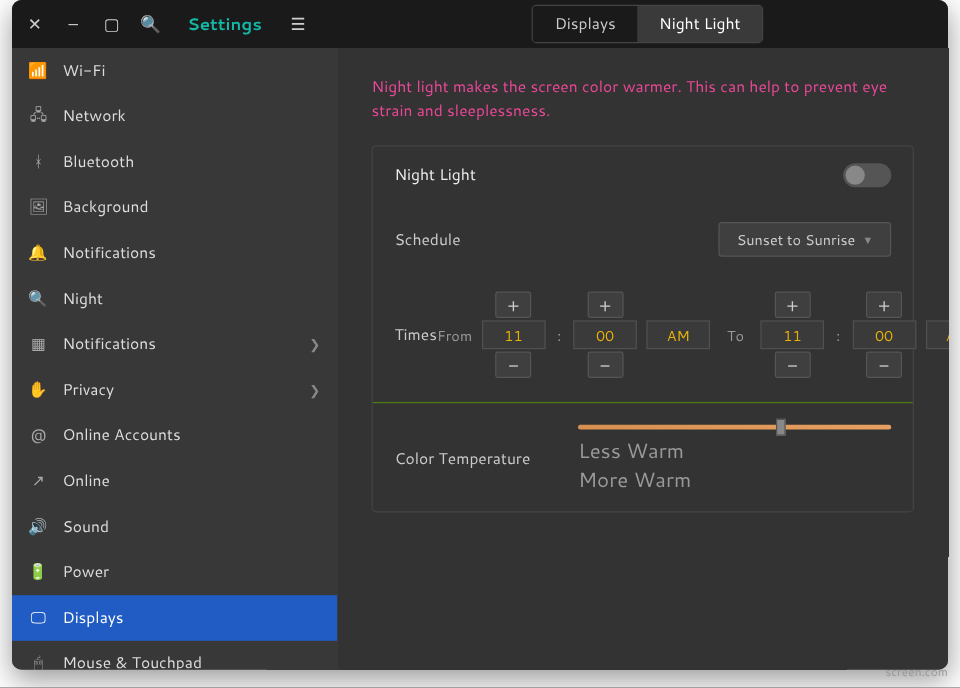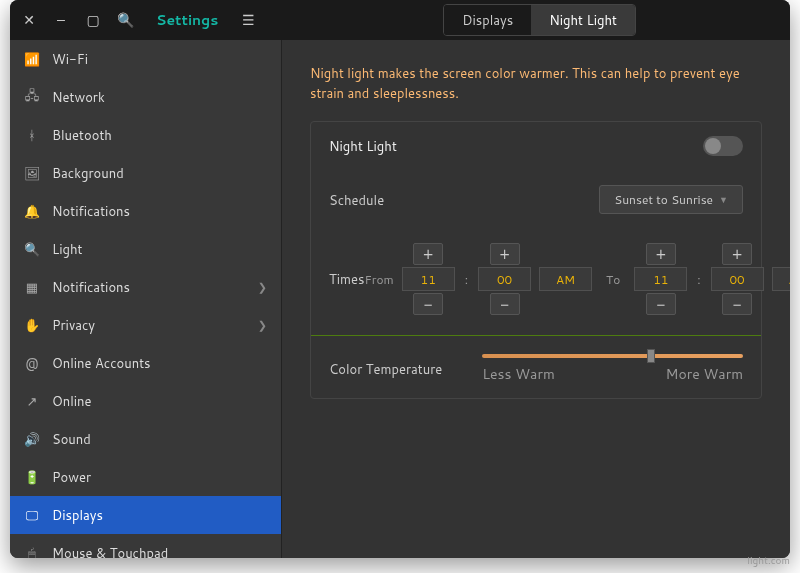--- a/index.html
+++ b/index.html
@@ -18,42 +18,42 @@
   
   .body { flex: 1; display: flex; overflow: hidden; }
   .sidebar { width: 272px; background: #383838; overflow-y: auto; border-right: 1px solid #222; }
   .sb-item { display: flex; align-items: center; height: 38px; padding: 0 14px; color: #ddd; font-size: 13px; cursor: pointer; gap: 12px; }
   .sb-item.active { background: #215cc4; color: #fff; }
   .sb-item .ico { width: 16px; text-align: center; font-size: 13px; color: #aaa; }
   .sb-item.active .ico { color: #fff; }
   .sb-item .chev { margin-left: auto; color: #888; font-size: 11px; }
   
   .content { flex: 1; background: #333; padding: 24px 28px; overflow-y: auto; }
-  .desc { color: #fdba74; font-size: 13px; line-height: 1.5; margin-bottom: 18px; }
+  .desc { color: #ec4899; font-size: 13px; line-height: 1.5; margin-bottom: 18px; }
   .panel { border: 1px solid #444; border-radius: 4px; padding: 0; }
   .row { display: flex; align-items: center; padding: 14px 18px; color: #ccc; font-size: 13px; }
   .row + .row { border-top: 1px solid transparent; }
   .row .lbl { flex: 0 0 auto; }
   .row .val { margin-left: auto; display: flex; align-items: center; gap: 8px; }
   .row.sep { border-top: 1px solid #4d7c0f; margin-top: 6px; padding-top: 18px; }
   .toggle { width: 40px; height: 20px; background: #555; border-radius: 10px; position: relative; cursor: pointer; }
   .toggle::after { content: ""; position: absolute; width: 16px; height: 16px; background: #888; border-radius: 50%; top: 2px; left: 2px; }
   .dd { background: #3f3f3f; border: 1px solid #555; padding: 5px 14px; border-radius: 3px; font-size: 12px; color: #ccc; cursor: pointer; display: flex; align-items: center; gap: 6px; }
   .dd .tri { font-size: 9px; color: #888; }
   
   .tgrid { margin-left: auto; display: flex; align-items: center; gap: 8px; color: #999; font-size: 12px; }
   .spcol { display: flex; flex-direction: column; gap: 2px; align-items: center; }
   .spbtn { width: 30px; height: 22px; background: #3f3f3f; border: 1px solid #555; color: #ccc; display: flex; align-items: center; justify-content: center; cursor: pointer; font-size: 15px; border-radius: 2px; }
   .spval { width: 53px; height: 24px; background: #3a3a3a; border: 1px solid #505050; color: #eab308; display: flex; align-items: center; justify-content: center; font-size: 12px; }
   .colon { padding: 0 2px; }
   
   .slider-wrap { flex: 1; margin-left: 40px; }
   .slider-track { height: 4px; background: linear-gradient(to right, #d89050, #e8a060); border-radius: 2px; position: relative; margin-bottom: 6px; }
   .slider-thumb { position: absolute; top: -5px; width: 8px; height: 14px; background: #888; border: 1px solid #555; left: 63%; cursor: pointer; }
-  .slider-labs { display: flex; justify-content: space-between; font-size: 14px; color: #999; }
+  .slider-labs { display: flex; justify-content: space-between; font-size: 17px; color: #999; flex-direction: column; }
   .watermark { position: absolute; bottom: 6px; right: 10px; font-size: 10px; color: #999; }
 </style>
 </head>
 <body>
 
 <div class="window">
 
   <div class="titlebar">
     <div class="tbtn">✕</div>
     <div class="tbtn">–</div>
@@ -85,21 +85,21 @@
         <div class="sb-item">
           <span class="ico">🖼</span>
           <span>Background</span>
         </div>
         <div class="sb-item">
           <span class="ico">🔔</span>
           <span>Notifications</span>
         </div>
         <div class="sb-item">
           <span class="ico">🔍</span>
-          <span>Light</span>
+          <span>Night</span>
         </div>
         <div class="sb-item">
           <span class="ico">▦</span>
           <span>Notifications</span>
           <span class="chev">❯</span>
         </div>
         <div class="sb-item">
           <span class="ico">✋</span>
           <span>Privacy</span>
           <span class="chev">❯</span>
@@ -203,13 +203,13 @@
               <span>More Warm</span>
             </div>
           </div>
         </div>
 
       </div>
     </div>
   </div>
 </div>
 
-<div class="watermark">light.com</div>
+<div class="watermark">screen.com</div>
 
 </body></html>

